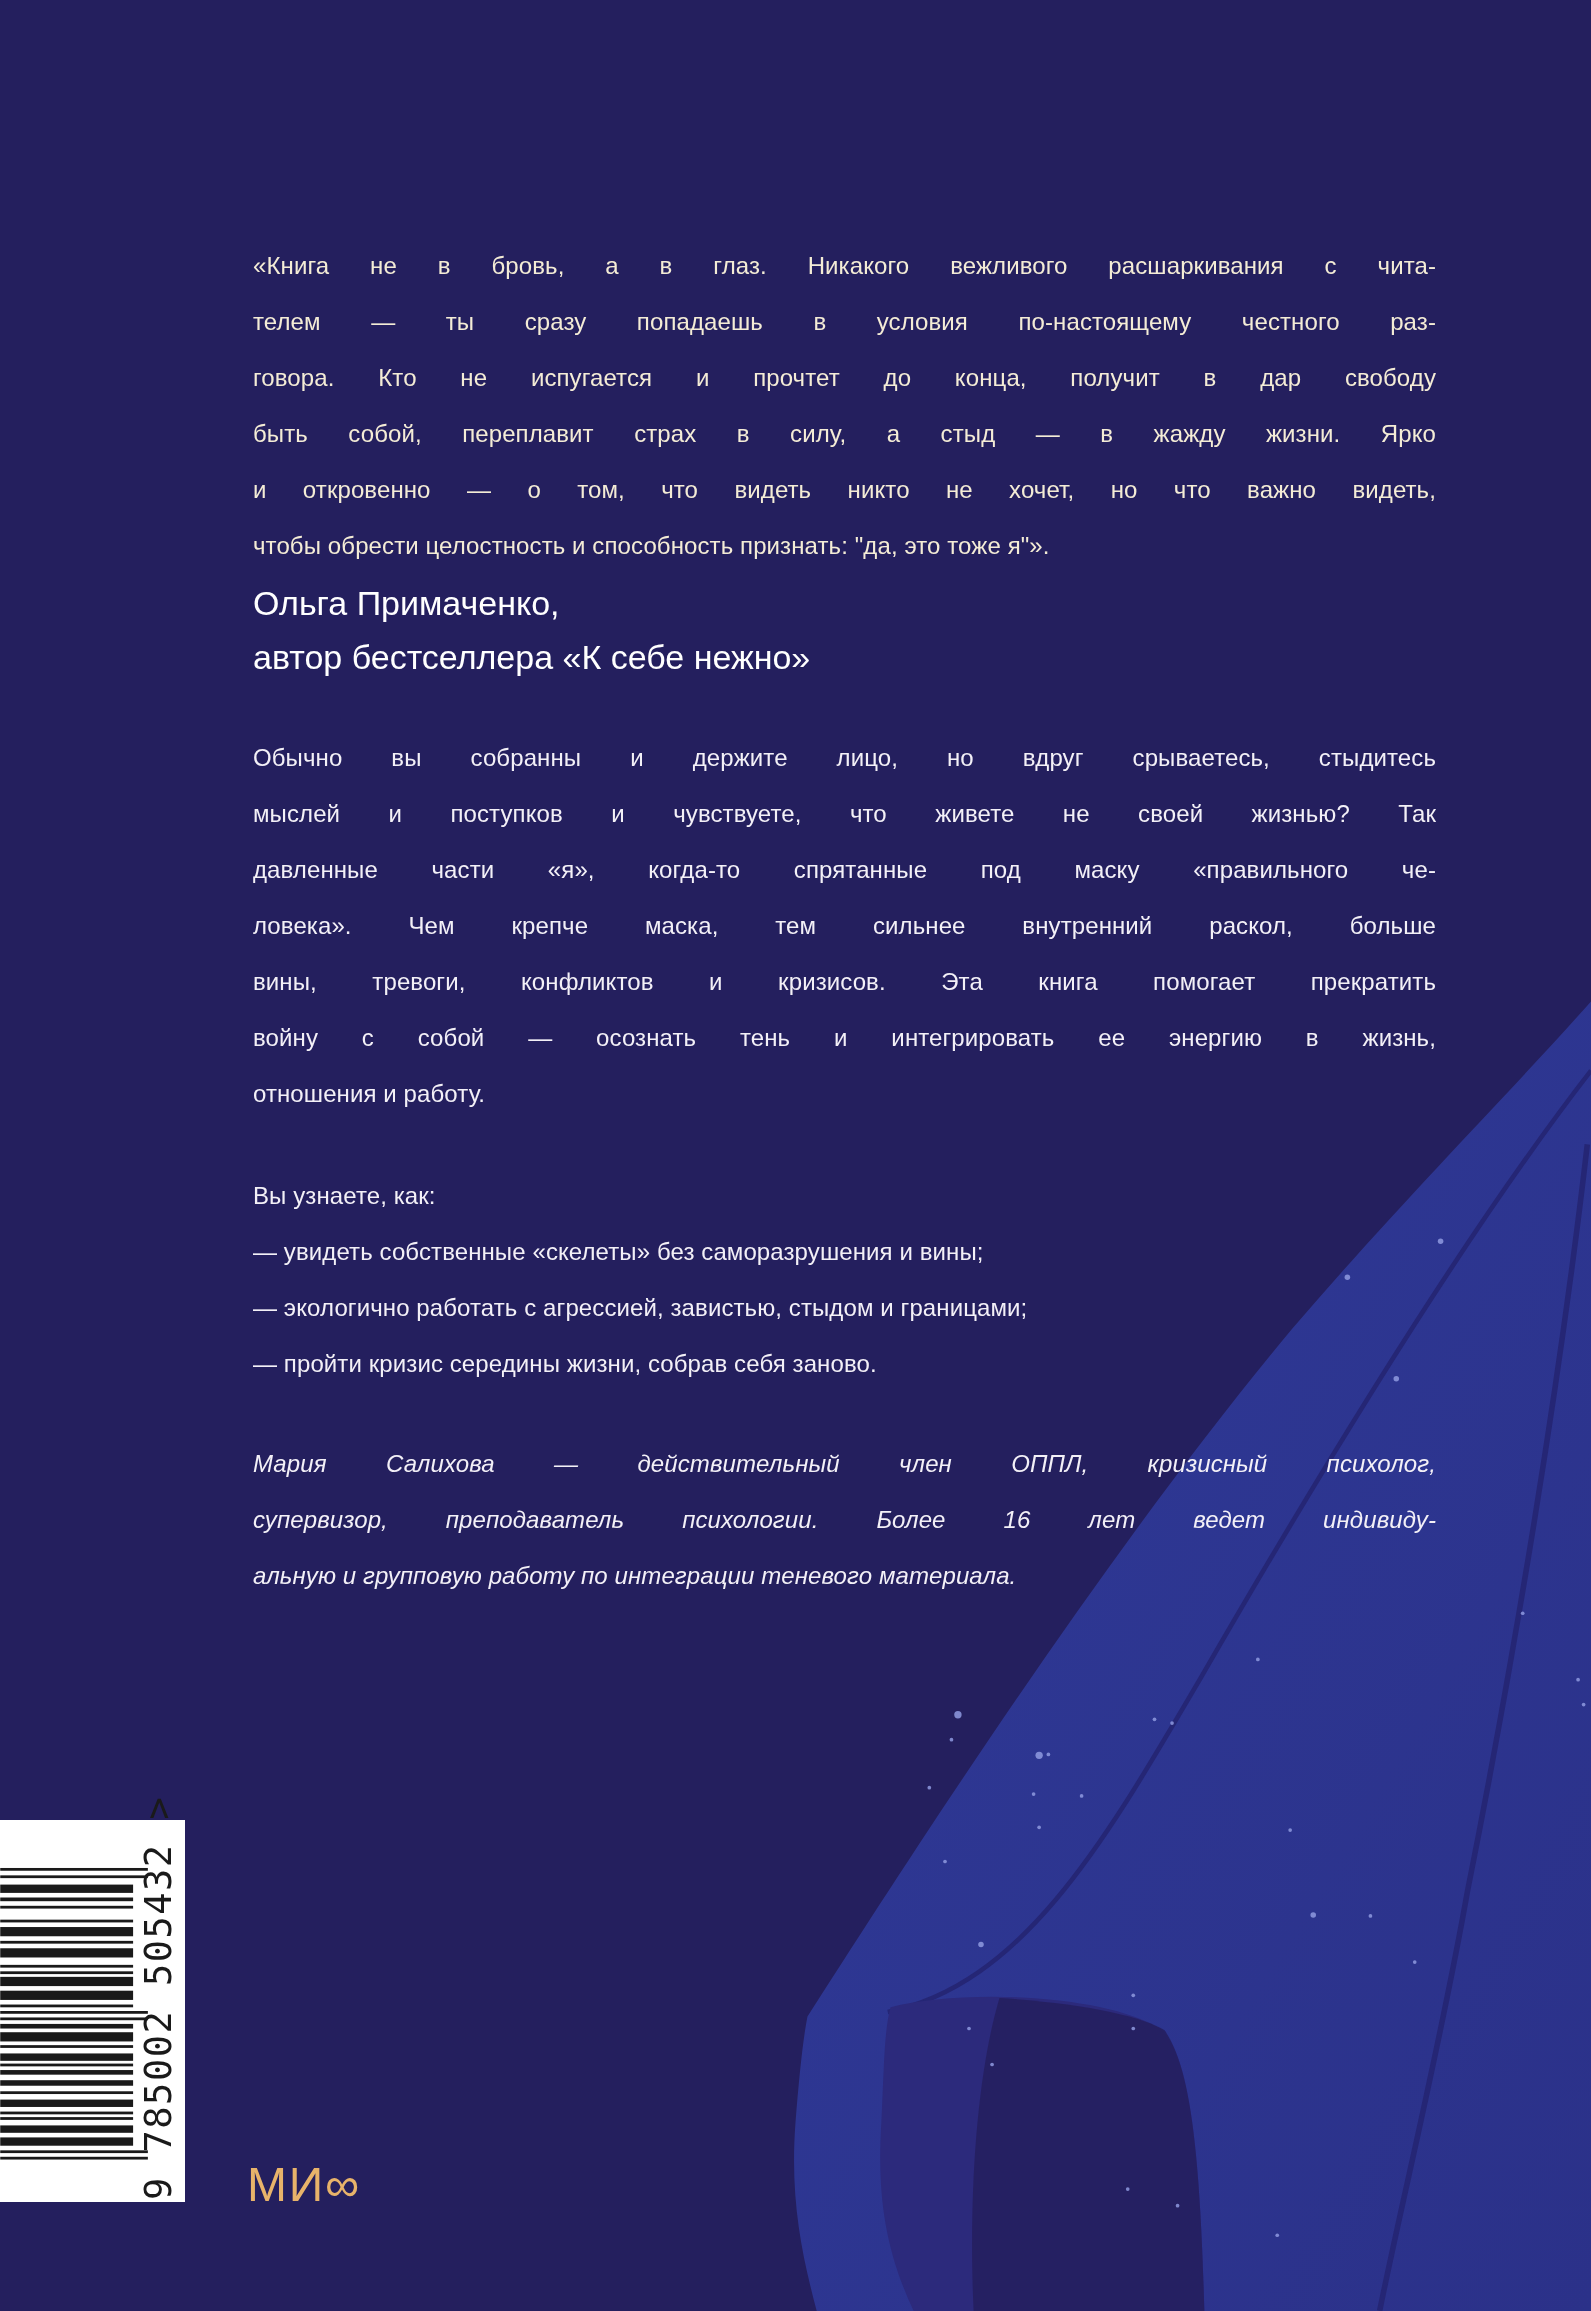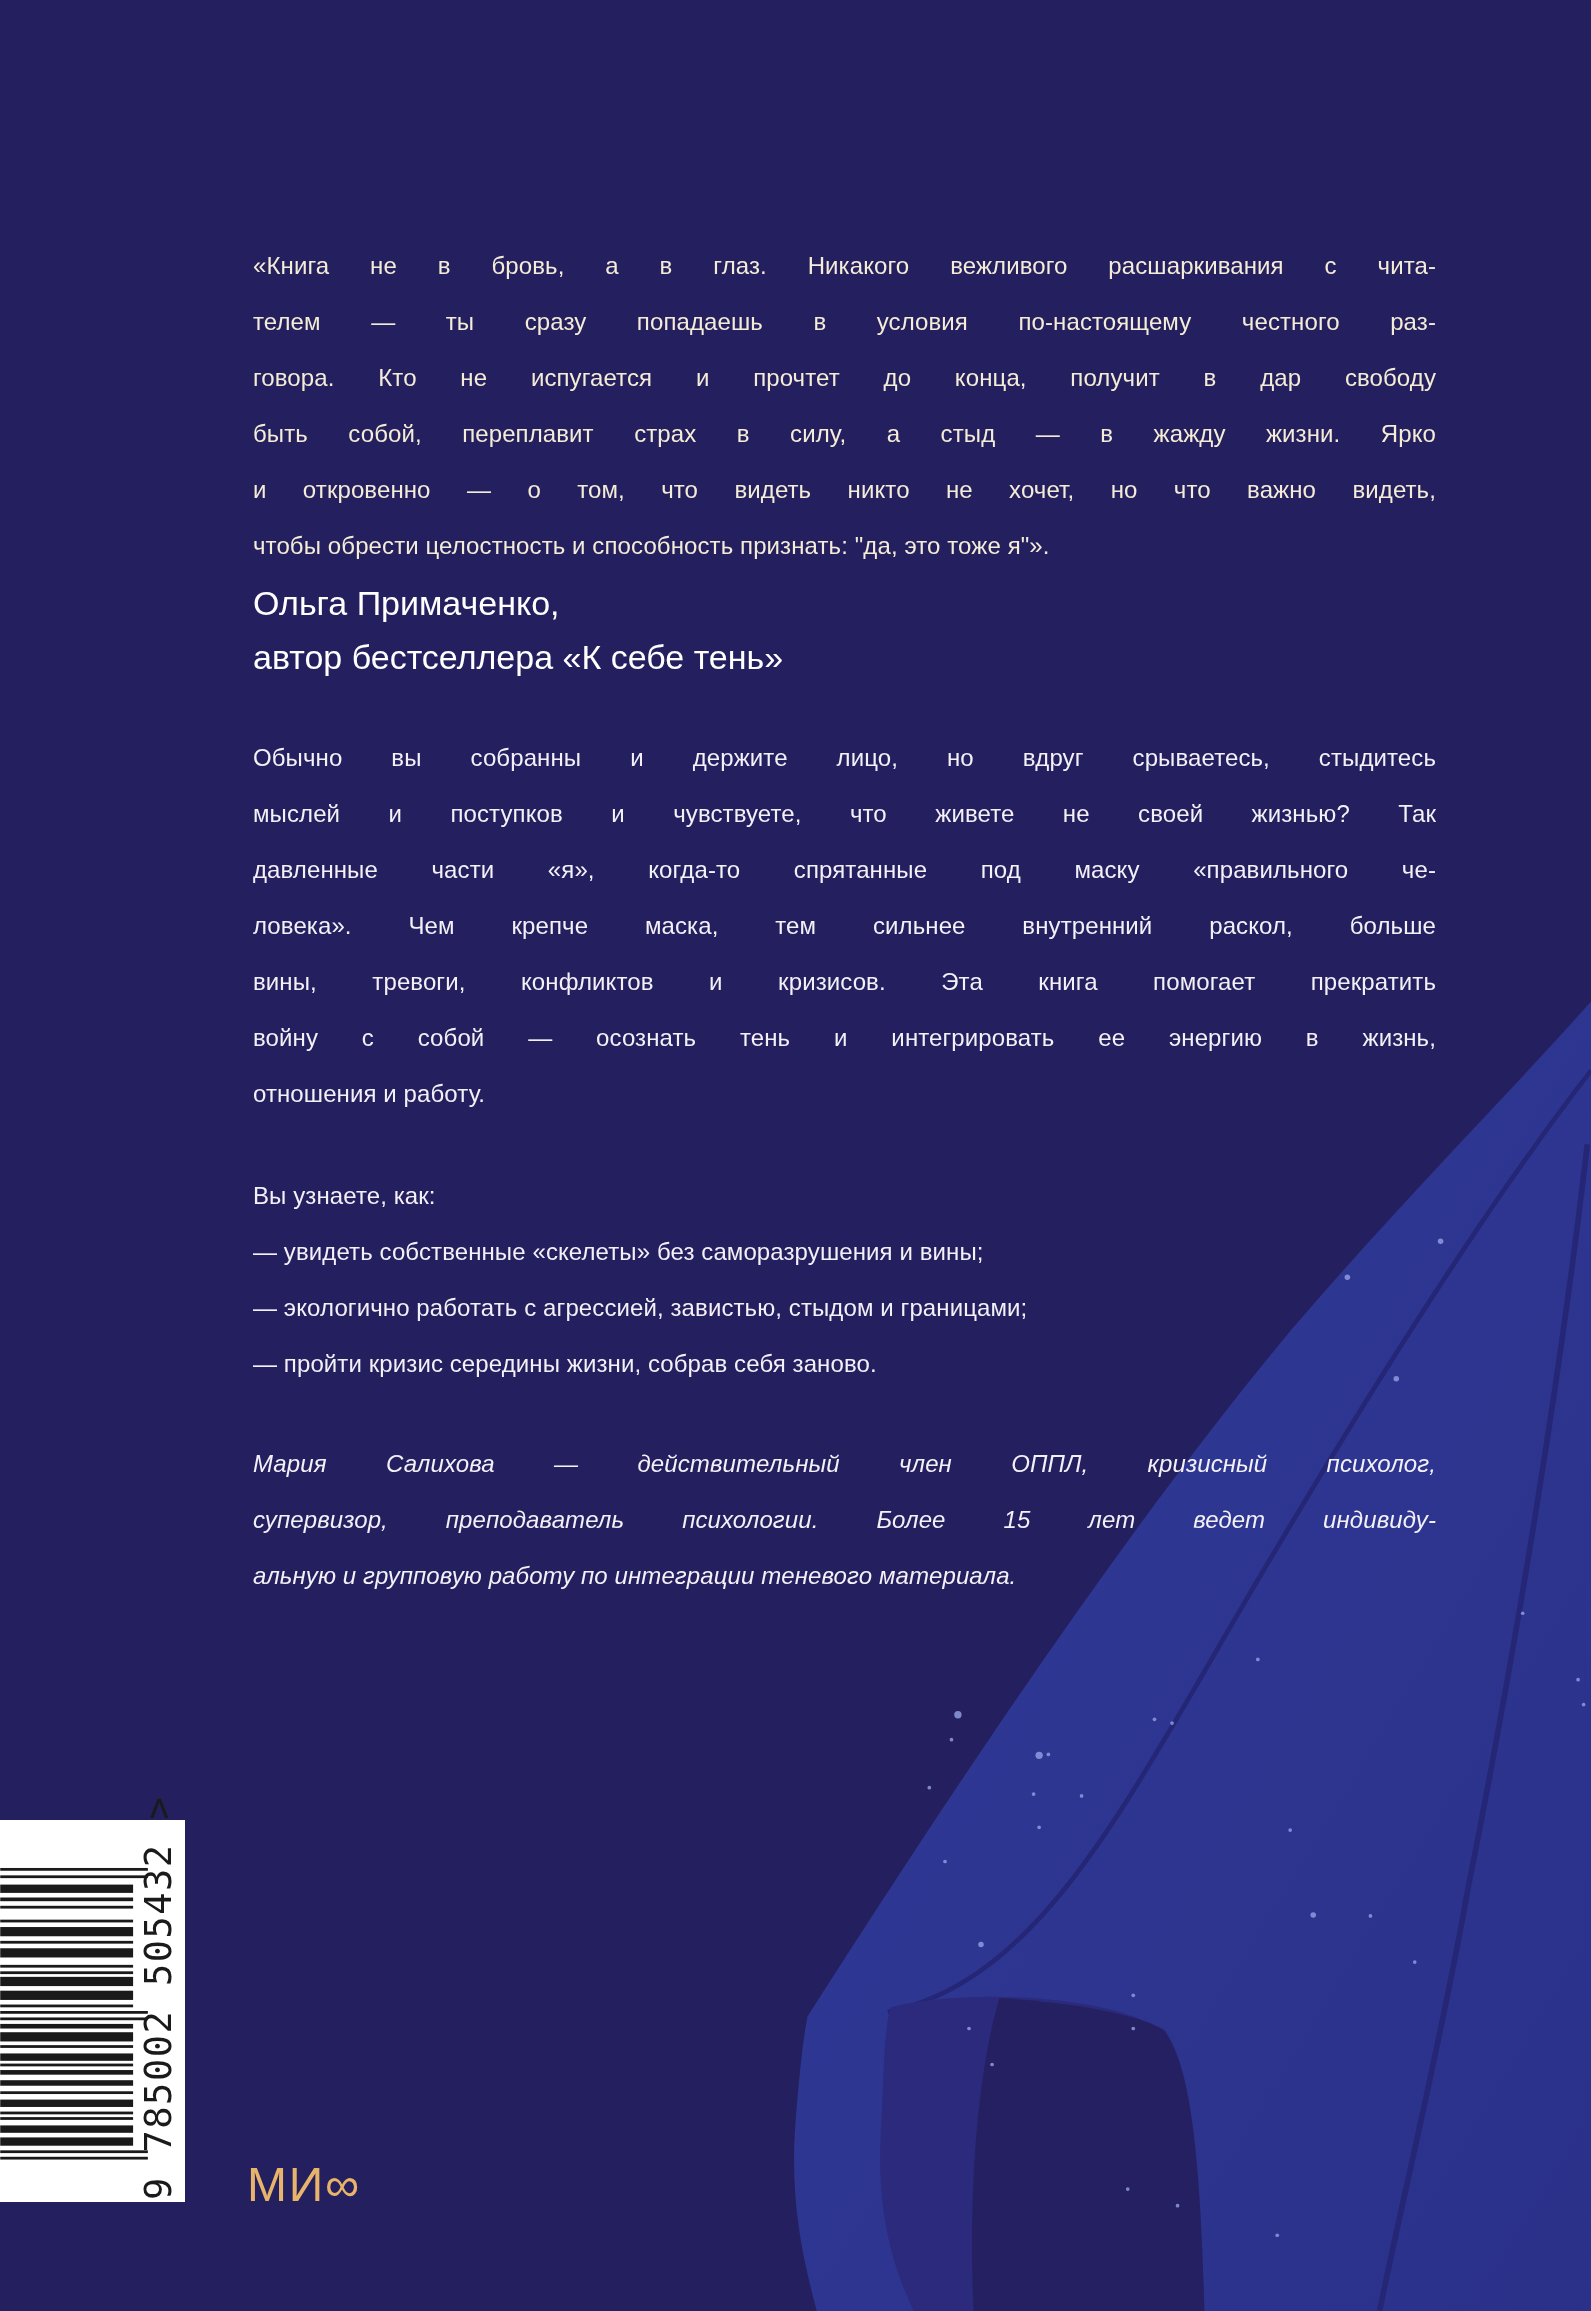--- a/index.html
+++ b/index.html
@@ -101,21 +101,21 @@
     <span class="line">«Книга не в бровь, а в глаз. Никакого вежливого расшаркивания с чита-</span>
     <span class="line">телем — ты сразу попадаешь в условия по-настоящему честного раз-</span>
     <span class="line">говора. Кто не испугается и прочтет до конца, получит в дар свободу</span>
     <span class="line">быть собой, переплавит страх в силу, а стыд — в жажду жизни. Ярко</span>
     <span class="line">и откровенно — о том, что видеть никто не хочет, но что важно видеть,</span>
     <span class="line last">чтобы обрести целостность и способность признать: "да, это тоже я"».</span>
   </div>
 
   <div class="attr">
     <div>Ольга Примаченко,</div>
-    <div>автор бестселлера «К себе тень»</div>
+    <div>автор бестселлера «К себе нежно»</div>
   </div>
 
   <div class="para desc">
     <span class="line">Обычно вы собранны и держите лицо, но вдруг срываетесь, стыдитесь</span>
     <span class="line">мыслей и поступков и чувствуете, что живете не своей жизнью? Так</span>
     <span class="line">давленные части «я», когда-то спрятанные под маску «правильного че-</span>
     <span class="line">ловека». Чем крепче маска, тем сильнее внутренний раскол, больше</span>
     <span class="line">вины, тревоги, конфликтов и кризисов. Эта книга помогает прекратить</span>
     <span class="line">войну с собой — осознать тень и интегрировать ее энергию в жизнь,</span>
     <span class="line last">отношения и работу.</span>
@@ -123,21 +123,21 @@
 
   <div class="para learn">
     <span class="line last">Вы узнаете, как:</span>
     <span class="line last">— увидеть собственные «скелеты» без саморазрушения и вины;</span>
     <span class="line last">— экологично работать с агрессией, завистью, стыдом и границами;</span>
     <span class="line last">— пройти кризис середины жизни, собрав себя заново.</span>
   </div>
 
   <div class="para bio">
     <span class="line">Мария Салихова — действительный член ОППЛ, кризисный психолог,</span>
-    <span class="line">супервизор, преподаватель психологии. Более 15 лет ведет индивиду-</span>
+    <span class="line">супервизор, преподаватель психологии. Более 16 лет ведет индивиду-</span>
     <span class="line last">альную и групповую работу по интеграции теневого материала.</span>
   </div>
 </div>
 
 <div class="barcode">
   <svg width="185" height="382" viewBox="0 0 200 414" xmlns="http://www.w3.org/2000/svg">
     <g fill="#1a1a1a">
       <rect x="0" y="52" width="160" height="3"></rect>
       <rect x="0" y="60" width="160" height="3"></rect>
       <rect x="0" y="70" width="144" height="9"></rect>

